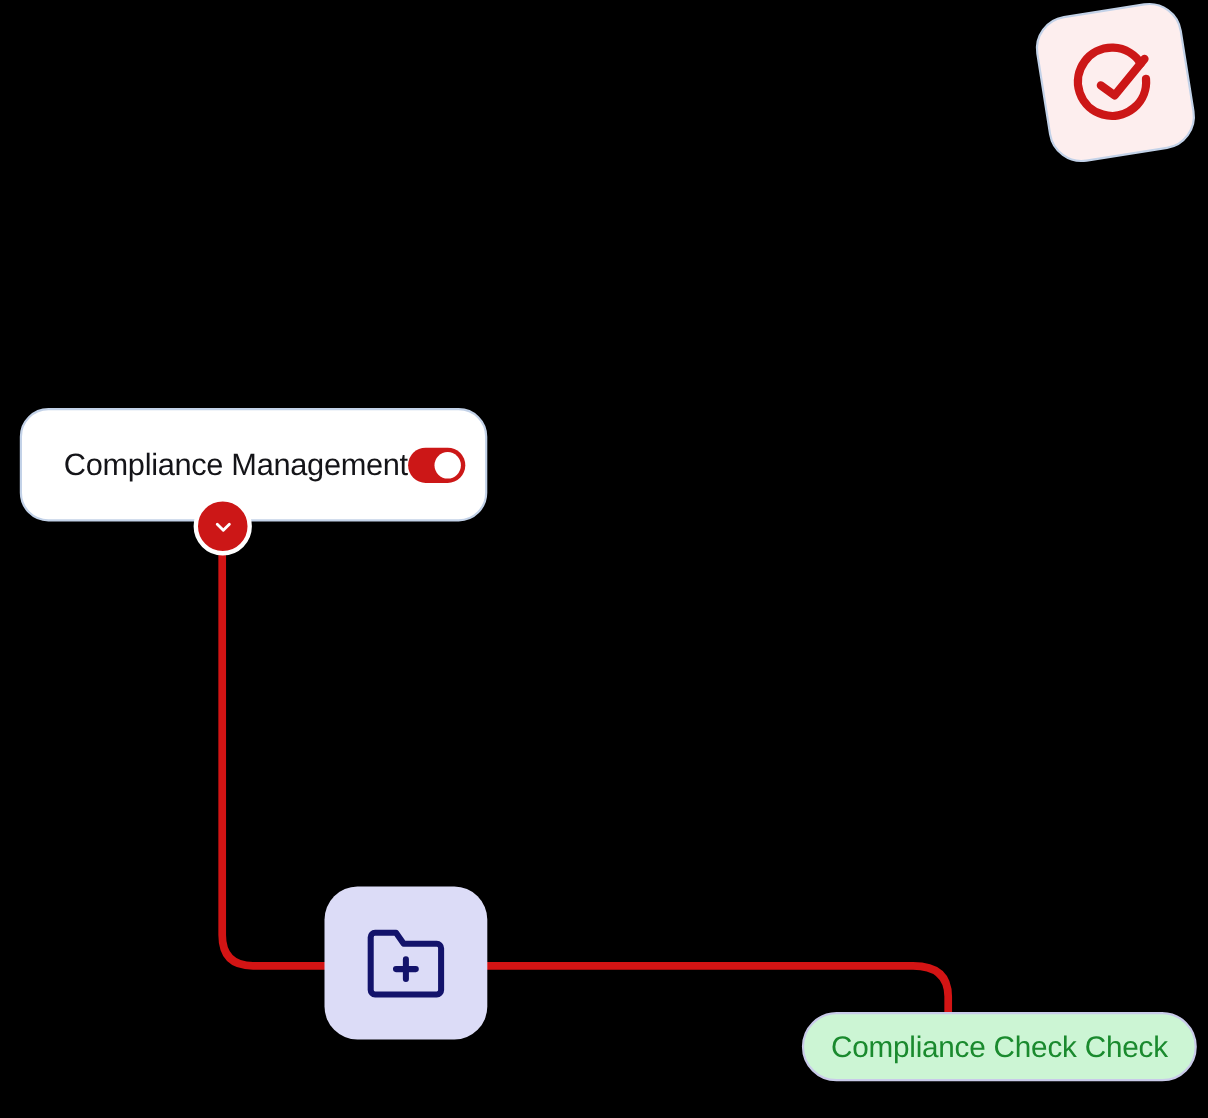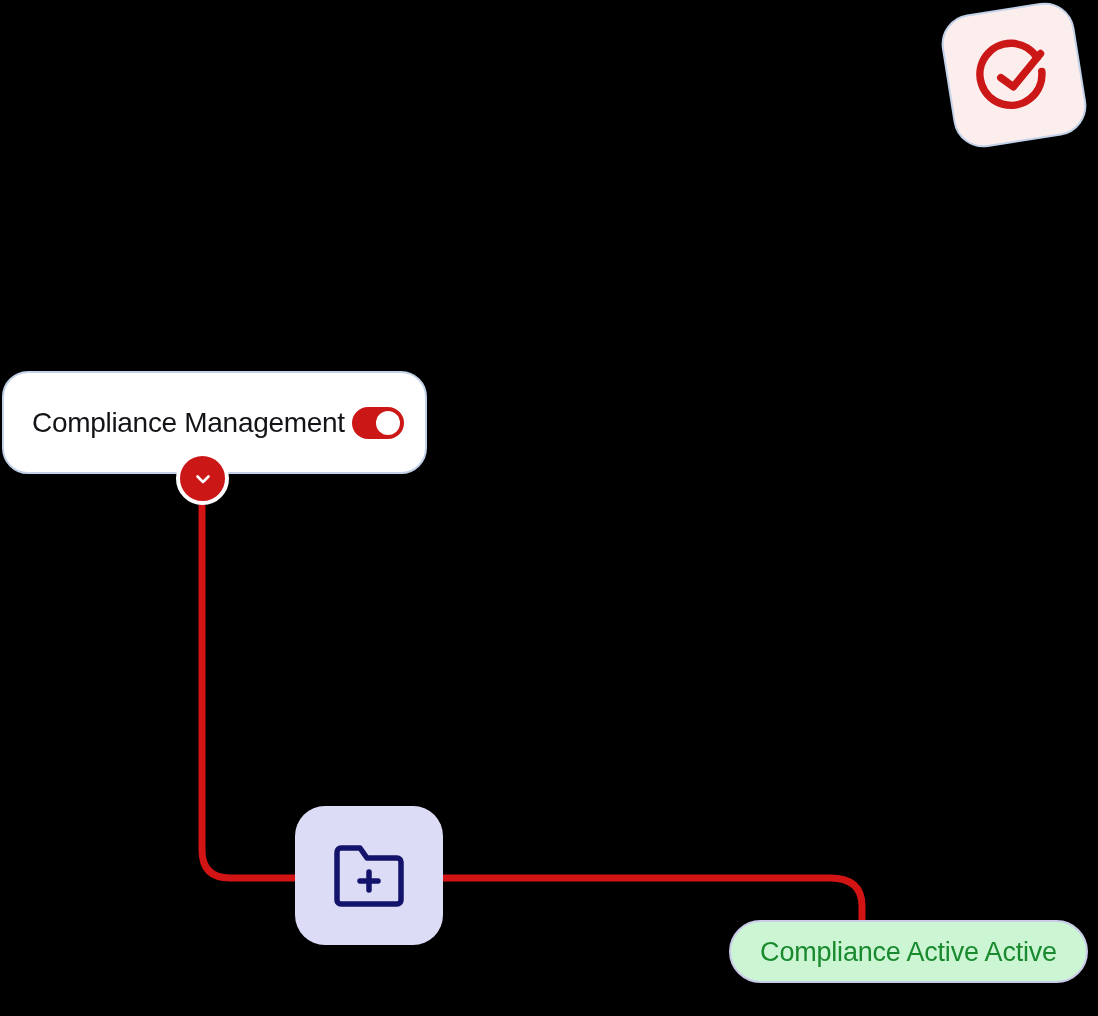--- a/index.html
+++ b/index.html
@@ -44,32 +44,32 @@
     box-sizing: border-box;
     display: flex;
     align-items: center;
     justify-content: center;
   }
   #check-badge-tile svg { display: block; }
 
   
   #compliance-card {
     position: absolute;
-    left: 2px;
+    left: 18px;
     top: 371px;
     width: 425px;
     height: 103px;
     background: #ffffff;
     border: 2px solid #c3d2e8;
     border-radius: 26px;
     box-sizing: border-box;
     display: flex;
     align-items: center;
     justify-content: space-between;
-    padding: 0 21px 0 28px;
+    padding: 0 21px 0 38px;
   }
   #compliance-card-title {
     font-size: 28px;
     line-height: 34px;
     color: #141418;
     letter-spacing: -0.3px;
     white-space: nowrap;
   }
 
   
@@ -178,16 +178,16 @@
   </button>
 
   <div id="folder-tile">
     <svg width="78" height="70" viewBox="0 0 78 70">
       <path d="M7 59 L7 11 A4 4 0 0 1 11 7 L30 7 L37 17 L67 17 A4 4 0 0 1 71 21 L71 59 A4 4 0 0 1 67 63 L11 63 A4 4 0 0 1 7 59 Z" fill="none" stroke="#13136b" stroke-width="5.5" stroke-linejoin="round"></path>
       <path d="M39 31 L39 49 M30 40 L48 40" fill="none" stroke="#13136b" stroke-width="5.5" stroke-linecap="round"></path>
     </svg>
   </div>
 
   <div id="status-pill">
-    <span id="status-pill-label">Compliance Active Active</span>
+    <span id="status-pill-label">Compliance Check Check</span>
   </div>
 
 </div>
 
 </body></html>

